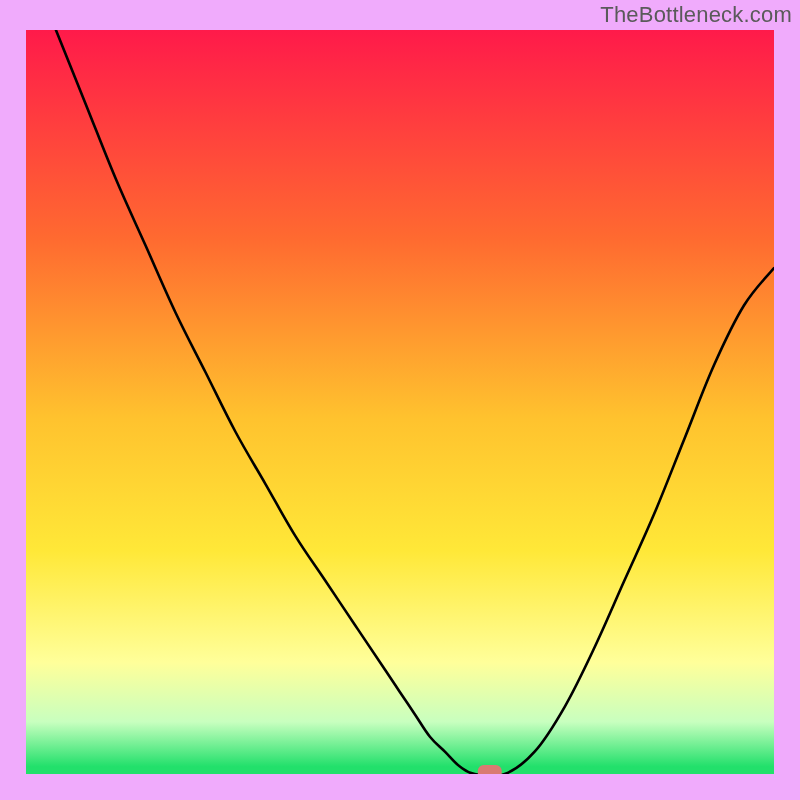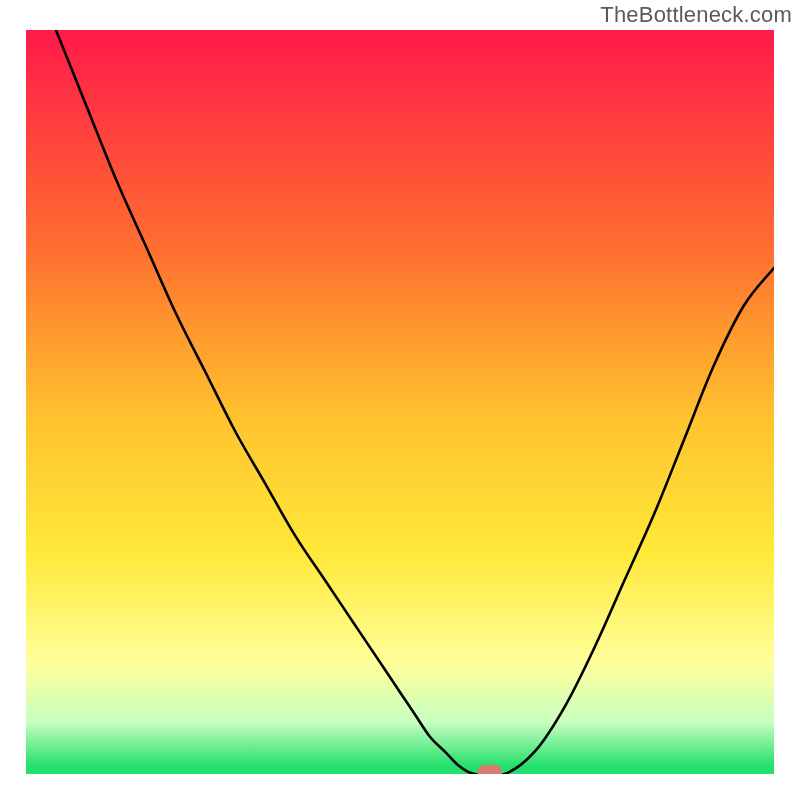--- a/index.html
+++ b/index.html
@@ -8,21 +8,21 @@
     width: 800px;
     height: 800px;
     background: #000;
     overflow: hidden;
     font-family: Arial, Helvetica, sans-serif;
   }
   .frame {
     position: relative;
     width: 800px;
     height: 800px;
-    background: #ffffff;
+    background: #f0abfc;
   }
   .attribution {
     position: absolute;
     top: 2px;
     right: 8px;
     color: #5a5a5a;
     font-size: 22px;
     font-weight: 500;
     letter-spacing: 0.2px;
   }

